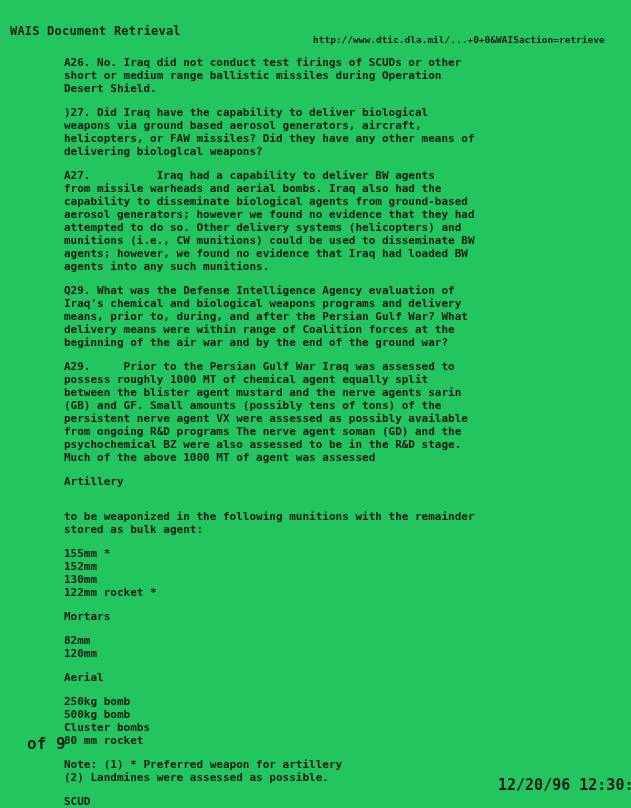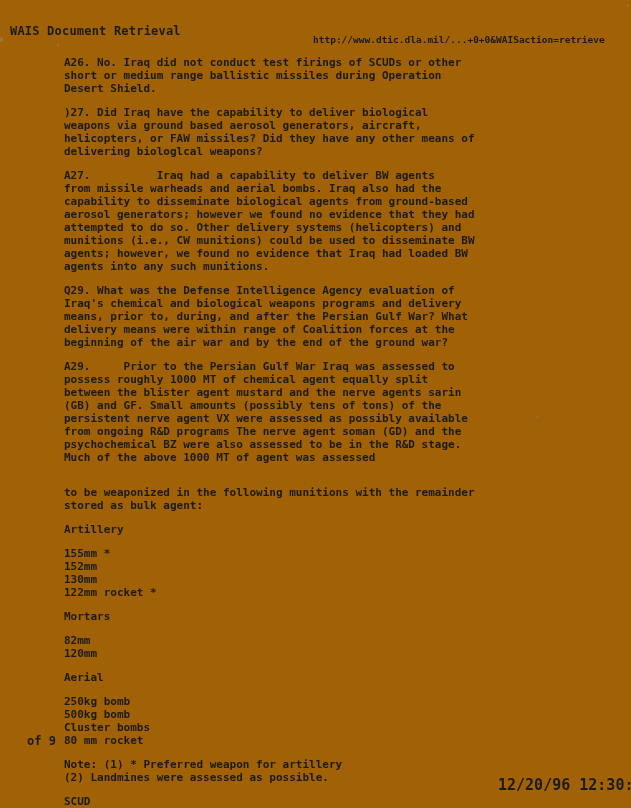--- a/index.html
+++ b/index.html
@@ -4,21 +4,21 @@
 <style>
   html, body {
     margin: 0;
     padding: 0;
     background: #ffffff;
   }
   .page {
     position: relative;
     width: 631px;
     height: 808px;
-    background: #a16207;
+    background: #22c55e;
     overflow: hidden;
     font-family: "DejaVu Sans Mono", "Liberation Mono", monospace;
     color: #1b1b1b;
   }
   .print-header-title {
     position: absolute;
     left: 10px;
     top: 24px;
     font-size: 12px;
     font-weight: bold;
@@ -48,21 +48,21 @@
     color: #1b1b1b;
     white-space: pre;
   }
   .gap-large {
     margin-top: 22px;
   }
   .print-footer-page {
     position: absolute;
     left: 27px;
     top: 734px;
-    font-size: 12px;
+    font-size: 16px;
     font-weight: bold;
     white-space: pre;
   }
   .print-footer-timestamp {
     position: absolute;
     left: 498px;
     top: 776px;
     font-size: 15px;
     font-weight: bold;
     white-space: pre;
@@ -109,23 +109,23 @@
 delivery means were within range of Coalition forces at the
 beginning of the air war and by the end of the ground war?</pre>
     <pre class="para">A29.     Prior to the Persian Gulf War Iraq was assessed to
 possess roughly 1000 MT of chemical agent equally split
 between the blister agent mustard and the nerve agents sarin
 (GB) and GF. Small amounts (possibly tens of tons) of the
 persistent nerve agent VX were assessed as possibly available
 from ongoing R&amp;D programs The nerve agent soman (GD) and the
 psychochemical BZ were also assessed to be in the R&amp;D stage.
 Much of the above 1000 MT of agent was assessed</pre>
+    <pre class="para">Artillery</pre>
     <pre class="para gap-large">to be weaponized in the following munitions with the remainder
 stored as bulk agent:</pre>
-    <pre class="para">Artillery</pre>
     <pre class="para">155mm *
 152mm
 130mm
 122mm rocket *</pre>
     <pre class="para">Mortars</pre>
     <pre class="para">82mm
 120mm</pre>
     <pre class="para">Aerial</pre>
     <pre class="para">250kg bomb
 500kg bomb

